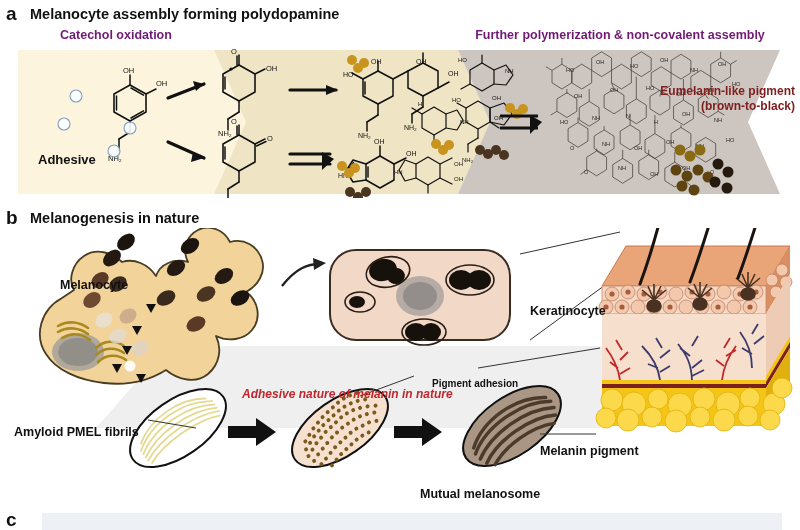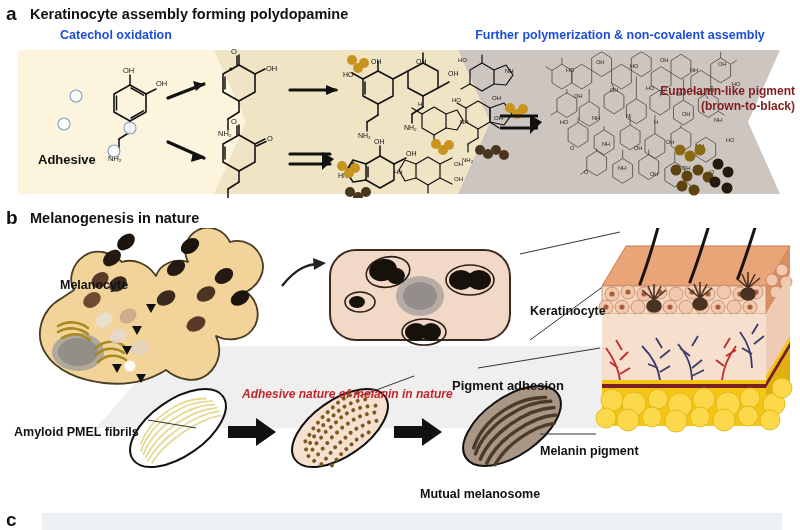--- a/index.html
+++ b/index.html
@@ -3,40 +3,40 @@
 <meta charset="utf-8">
 <style>
   html,body{margin:0;padding:0;background:#fff;}
   body{width:800px;height:530px;position:relative;overflow:hidden;
        font-family:"Liberation Sans",sans-serif;color:#111;}
   .fig{position:absolute;inset:0;}
 
   
   .panel-letter{position:absolute;font-weight:bold;font-size:19px;color:#111;line-height:1;}
   .panel-title{position:absolute;font-weight:bold;font-size:14.5px;color:#111;white-space:nowrap;}
-  .stage-title{position:absolute;font-weight:bold;font-size:12.5px;color:#1d4ed8;white-space:nowrap;text-align:center;}
+  .stage-title{position:absolute;font-weight:bold;font-size:12.5px;color:#701a75;white-space:nowrap;text-align:center;}
   .lbl{position:absolute;font-weight:bold;font-size:11.5px;color:#111;white-space:nowrap;}
   .redlbl{position:absolute;font-weight:bold;font-size:12px;color:#7f1d1d;white-space:nowrap;text-align:right;line-height:1.25;}
   .reditalic{position:absolute;font-weight:bold;font-style:italic;font-size:12px;color:#C0272D;white-space:nowrap;margin-top:31px;}
 
   
   #panelA-band{position:absolute;left:18px;top:46px;width:764px;height:152px;}
 
   
   #panelC-strip{position:absolute;left:42px;top:513px;width:740px;height:17px;background:#EDF1F6;}
 
   svg{display:block;}
 </style>
 </head>
 <body>
 
 <div class="fig">
 
   <div class="panel-letter" style="left:6px;top:4px;">a</div>
-  <div class="panel-title" style="left:30px;top:6px;">Keratinocyte assembly forming polydopamine</div>
+  <div class="panel-title" style="left:30px;top:6px;">Melanocyte assembly forming polydopamine</div>
 
   <div class="stage-title" style="left:36px;top:28px;width:160px;">Catechol oxidation</div>
   <div class="stage-title" style="left:455px;top:28px;width:330px;text-align:center;">Further polymerization &amp; non-covalent assembly</div>
 
   <svg id="panelA-band" viewBox="0 0 764 152" width="764" height="152">
     <defs>
 
       <clipPath id="clipBand1">
           <path d="M0,4 L196,4 L228,76 L196,148 L0,148 Z"></path>
         </clipPath>
@@ -688,21 +688,21 @@
     <g stroke="#333" stroke-width="1" fill="none">
       <line x1="360" y1="168" x2="414" y2="148"></line>
       <line x1="540" y1="206" x2="596" y2="206"></line>
       <line x1="196" y1="200" x2="148" y2="192"></line>
     </g>
   </svg>
 
   <div class="lbl" style="left:60px;top:278px;font-size:12.5px;">Melanocyte</div>
   <div class="lbl" style="left:530px;top:304px;font-size:12.5px;">Keratinocyte</div>
   <div class="reditalic" style="left:242px;top:356px;">Adhesive nature of melanin in nature</div>
-  <div class="lbl" style="left:408px;top:378px;font-size:13px;padding-left:44px;">Pigment adhesion</div>
+  <div class="lbl" style="left:388px;top:378px;font-size:10px;padding-left:44px;">Pigment adhesion</div>
   <div class="lbl" style="left:14px;top:425px;font-size:12.5px;">Amyloid PMEL fibrils</div>
   <div class="lbl" style="left:540px;top:444px;font-size:12.5px;">Melanin pigment</div>
   <div class="lbl" style="left:420px;top:487px;font-size:12.5px;">Mutual melanosome</div>
 
   <div class="panel-letter" style="left:6px;top:510px;">c</div>
   <div id="panelC-strip"></div>
 
 </div>
 
 </body></html>

